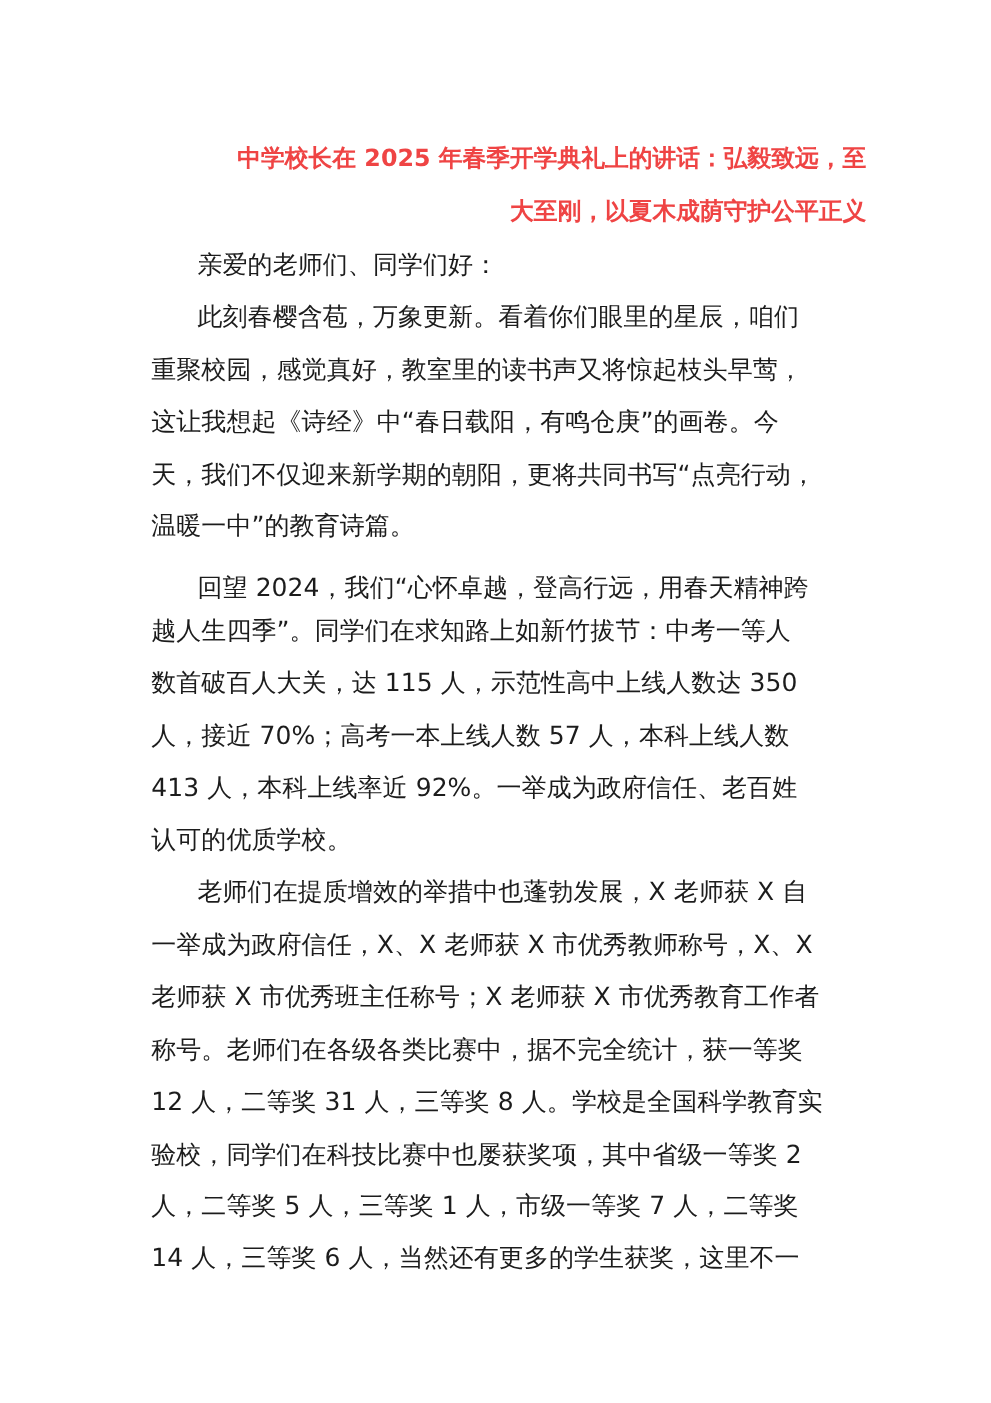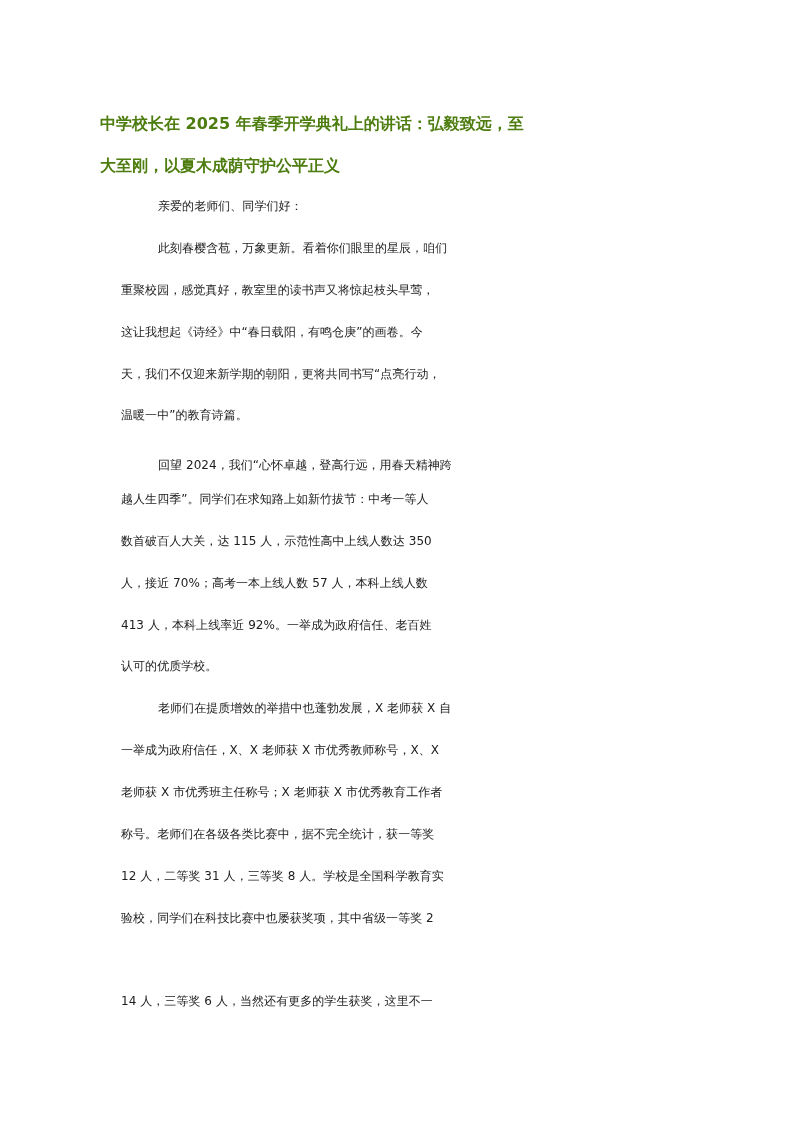--- a/index.html
+++ b/index.html
@@ -1,21 +1,21 @@
 <!DOCTYPE html>
 <html><head>
 <meta charset="utf-8">
 <style>
   html, body { margin: 0; padding: 0; background: #ffffff; }
   body { width: 793px; height: 1122px; position: relative; overflow: hidden;
          font-family: "DejaVu Sans", "Liberation Sans", sans-serif; color: #1a1a1a; }
   .page { position: absolute; left: 0; top: 0; width: 793px; height: 1122px; background: #fff; }
-  .title { position: absolute; left: 100px; width: 593px; text-align: left;
-           font-weight: bold; font-size: 16px; color: #4d7c0f; white-space: nowrap; }
-  .line { position: absolute; left: 121px; font-size: 12px; white-space: nowrap; color: #1c1c1c;
+  .title { position: absolute; left: 100px; width: 593px; text-align: right;
+           font-weight: bold; font-size: 19px; color: #ef4444; white-space: nowrap; }
+  .line { position: absolute; left: 121px; font-size: 20px; white-space: nowrap; color: #1c1c1c;
           letter-spacing: 0.05px; }
   .indent { left: 158px; }
 </style>
 </head>
 <body>
 
 <div class="page">
   <div class="title" style="top:114px">中学校长在 2025 年春季开学典礼上的讲话：弘毅致远，至</div>
   <div class="title" style="top:156px">大至刚，以夏木成荫守护公平正义</div>
 
@@ -33,14 +33,15 @@
   <div class="line" style="top:575px">人，接近 70%；高考一本上线人数 57 人，本科上线人数</div>
   <div class="line" style="top:617px">413 人，本科上线率近 92%。一举成为政府信任、老百姓</div>
   <div class="line" style="top:658px">认可的优质学校。</div>
 
   <div class="line indent" style="top:700px">老师们在提质增效的举措中也蓬勃发展，X 老师获 X 自</div>
   <div class="line" style="top:742px">一举成为政府信任，X、X 老师获 X 市优秀教师称号，X、X</div>
   <div class="line" style="top:784px">老师获 X 市优秀班主任称号；X 老师获 X 市优秀教育工作者</div>
   <div class="line" style="top:826px">称号。老师们在各级各类比赛中，据不完全统计，获一等奖</div>
   <div class="line" style="top:868px">12 人，二等奖 31 人，三等奖 8 人。学校是全国科学教育实</div>
   <div class="line" style="top:910px">验校，同学们在科技比赛中也屡获奖项，其中省级一等奖 2</div>
+  <div class="line" style="top:951px">人，二等奖 5 人，三等奖 1 人，市级一等奖 7 人，二等奖</div>
   <div class="line" style="top:993px">14 人，三等奖 6 人，当然还有更多的学生获奖，这里不一</div>
 </div>
 
 </body></html>

